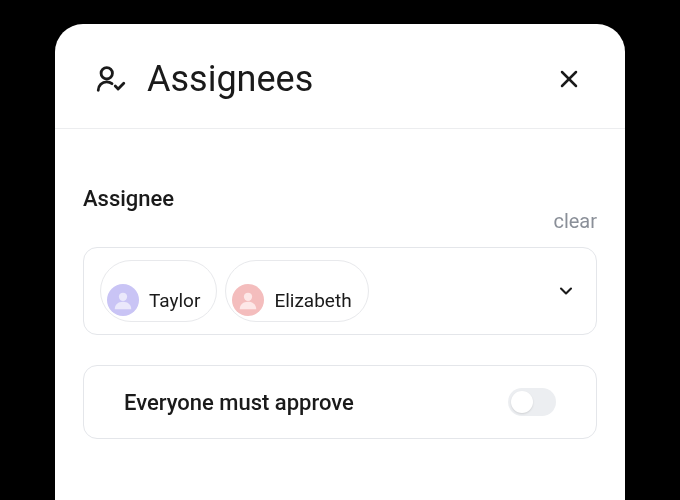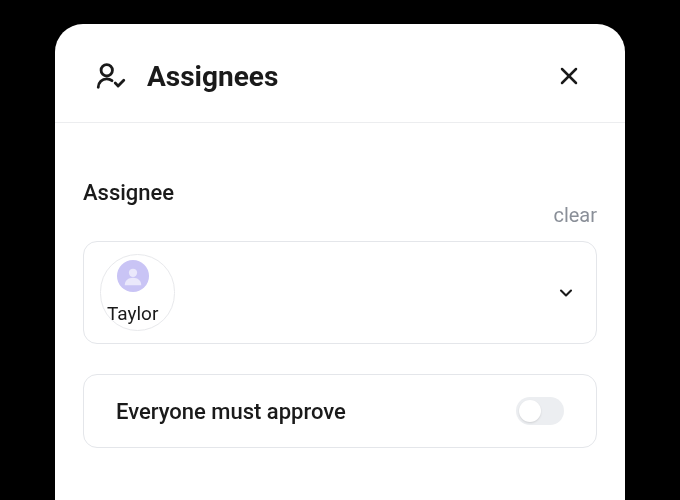--- a/index.html
+++ b/index.html
@@ -31,22 +31,22 @@
       border-bottom: 1px solid #ecedef;
     }
     .panel-header .title-icon {
       width: 36px;
       height: 36px;
       display: flex;
       align-items: center;
       justify-content: center;
     }
     .panel-header .title {
-      font-size: 28px;
-      font-weight: 700;
+      font-size: 36px;
+      font-weight: 400;
       color: #1a1a1a;
       margin-left: 18px;
       flex: 1;
     }
     .close-btn {
       width: 36px;
       height: 36px;
       display: flex;
       align-items: center;
       justify-content: center;
@@ -84,23 +84,22 @@
     .chips {
       display: flex;
       gap: 8px;
       flex: 1;
     }
     .chip {
       display: flex;
       align-items: center;
       border: 1px solid #e8e9ec;
       border-radius: 999px;
-      padding: 5px 16px 5px 6px;
+      padding: 23px 16px 5px 6px;
       gap: 10px;
-      flex-direction: column;
     }
     .avatar {
       width: 32px;
       height: 32px;
       border-radius: 50%;
       display: flex;
       align-items: center;
       justify-content: center;
       flex-shrink: 0;
     }
@@ -115,21 +114,21 @@
       height: 28px;
       display: flex;
       align-items: center;
       justify-content: center;
       margin-left: auto;
     }
     .toggle-row {
       margin-top: 30px;
       border: 1px solid #e4e6ea;
       border-radius: 14px;
-      padding: 22px 32px;
+      padding: 22px 40px;
       display: flex;
       align-items: center;
       justify-content: space-between;
     }
     .toggle-label {
       font-size: 22px;
       color: #1a1a1a;
       font-weight: 500;
     }
     .toggle {
@@ -182,20 +181,29 @@
       <div class="chips">
         <div class="chip">
           <span class="avatar purple">
             <svg width="22" height="22" viewBox="0 0 24 24" fill="#eae8fb">
               <circle cx="12" cy="8.5" r="4.5"></circle>
               <path d="M3 22c0-5 4-8 9-8s9 3 9 8"></path>
             </svg>
           </span>
           <span class="chip-name">Taylor</span>
         </div>
+        <div class="chip">
+          <span class="avatar pink">
+            <svg width="22" height="22" viewBox="0 0 24 24" fill="#fde7e7">
+              <circle cx="12" cy="8.5" r="4.5"></circle>
+              <path d="M3 22c0-5 4-8 9-8s9 3 9 8"></path>
+            </svg>
+          </span>
+          <span class="chip-name">Elizabeth</span>
+        </div>
       </div>
       <span class="chevron">
         <svg width="20" height="20" viewBox="0 0 24 24" fill="none" stroke="#1a1a1a" stroke-width="2.5" stroke-linecap="round" stroke-linejoin="round">
           <polyline points="6 9 12 15 18 9"></polyline>
         </svg>
       </span>
     </div>
 
     <div class="toggle-row">
       <div class="toggle-label">Everyone must approve</div>

